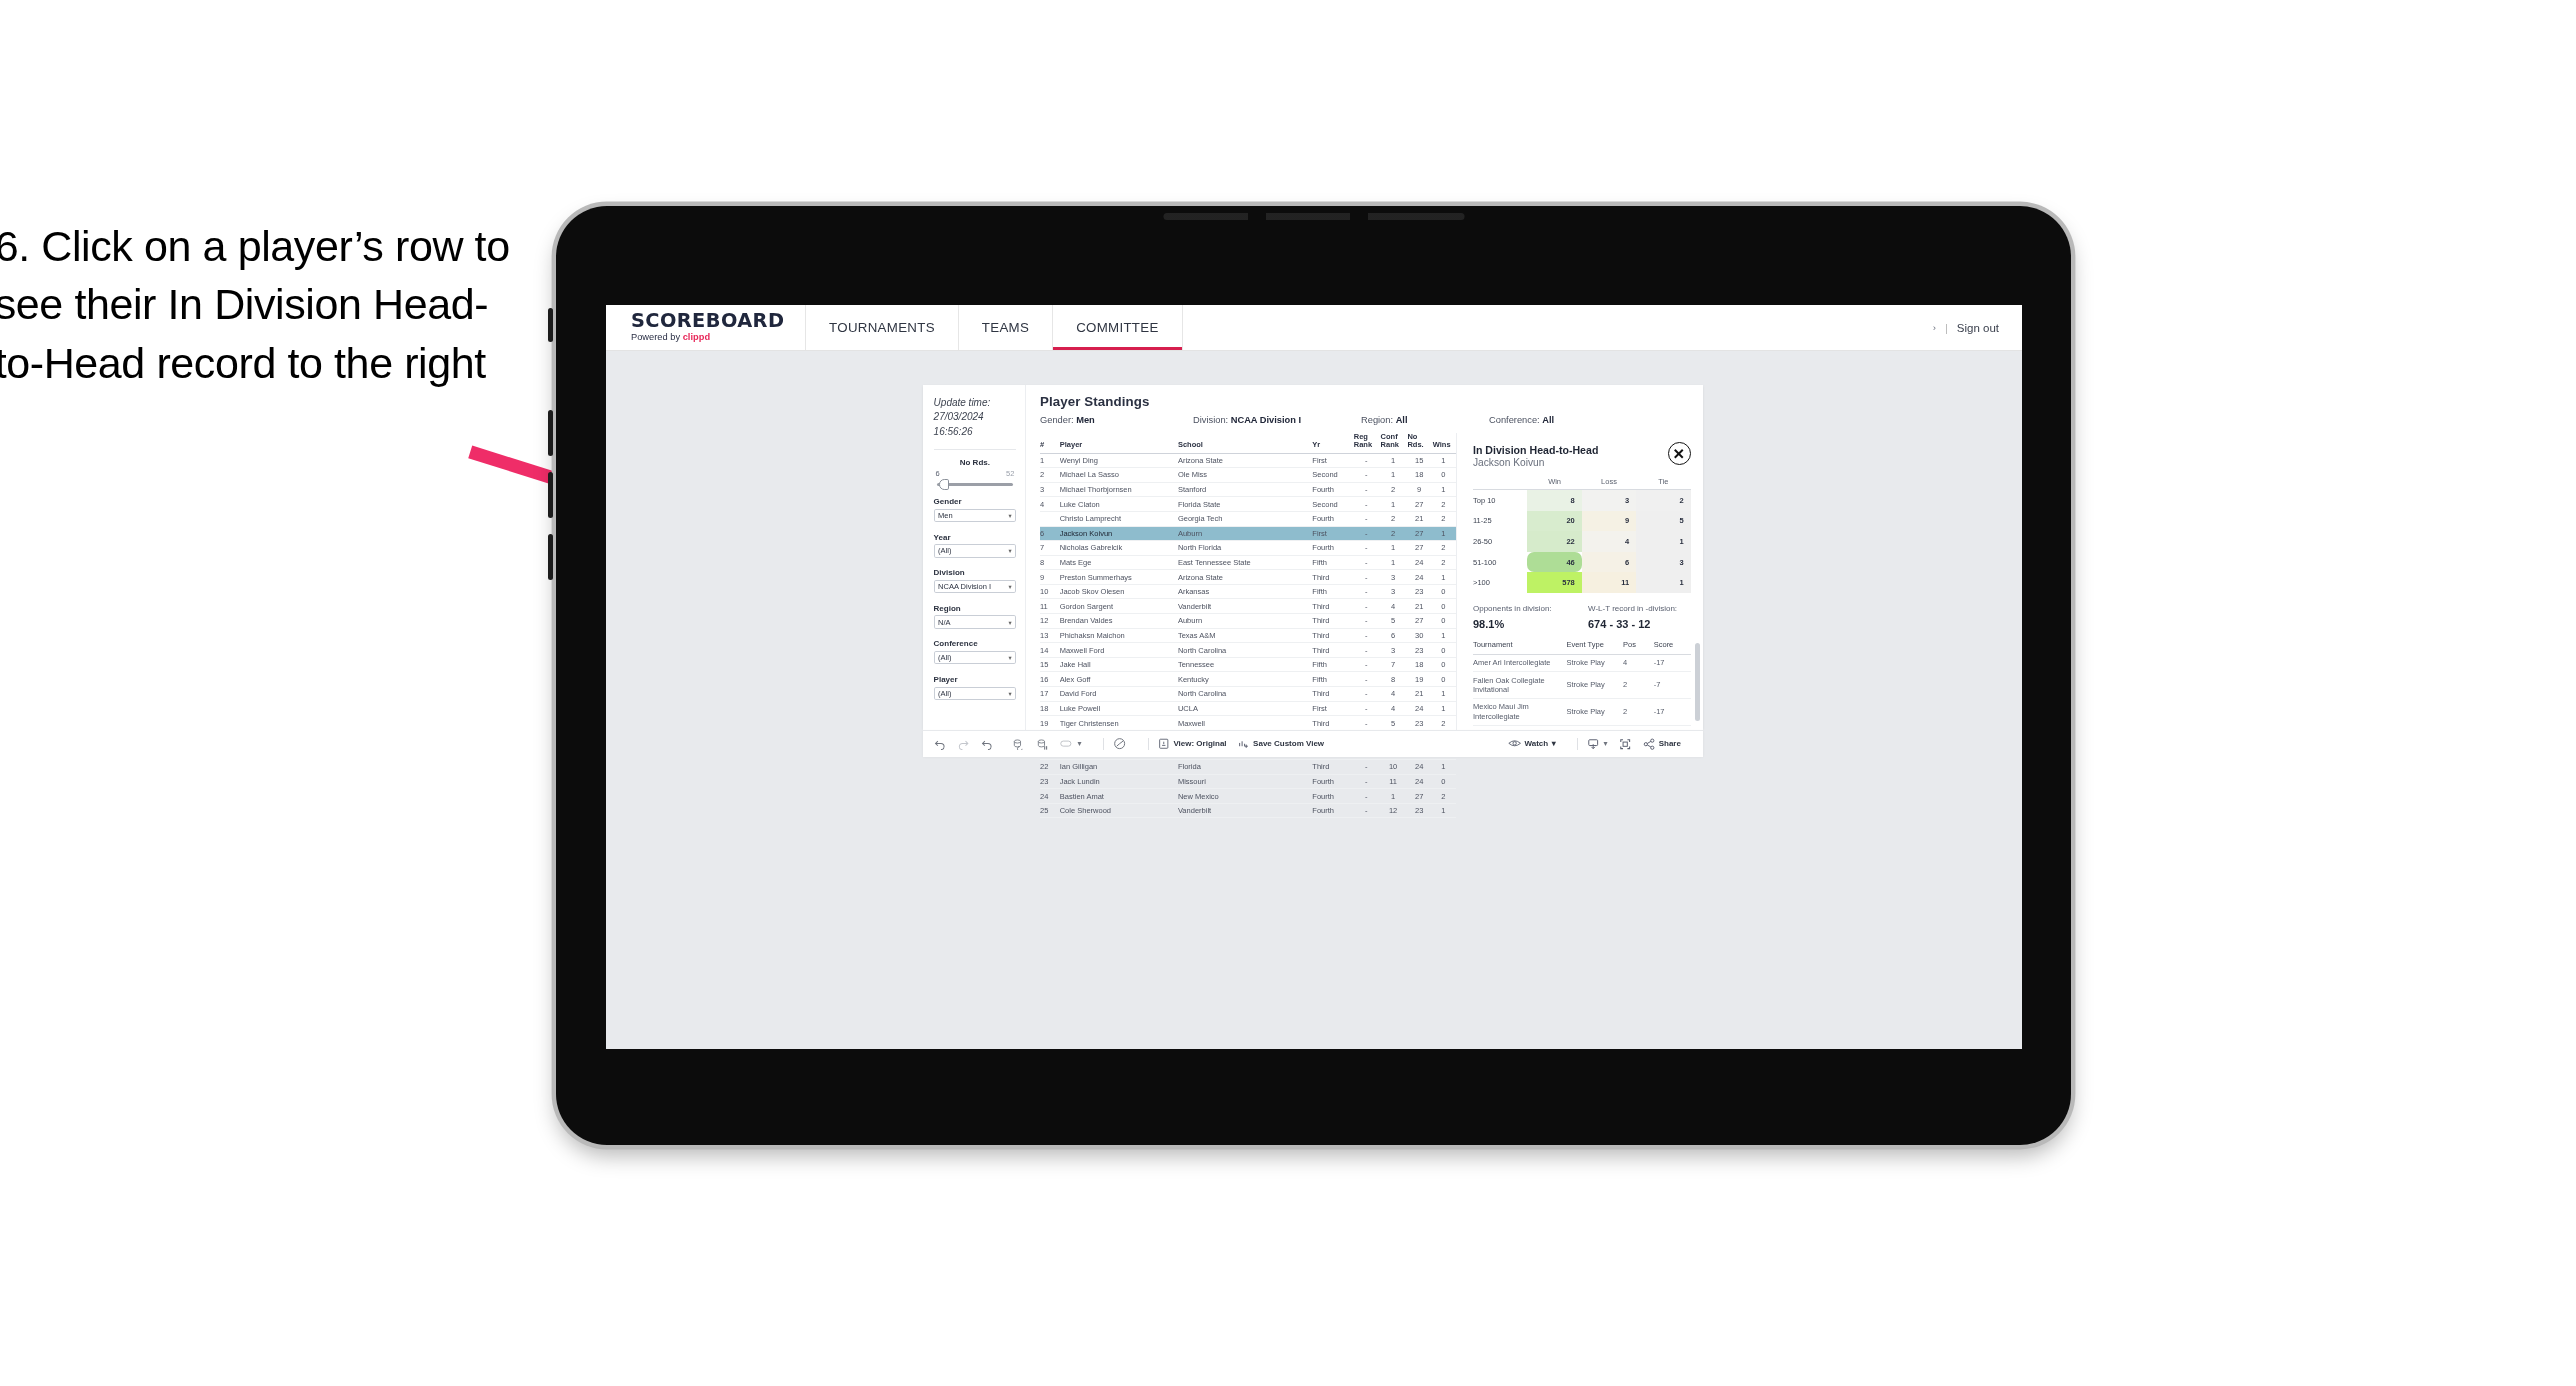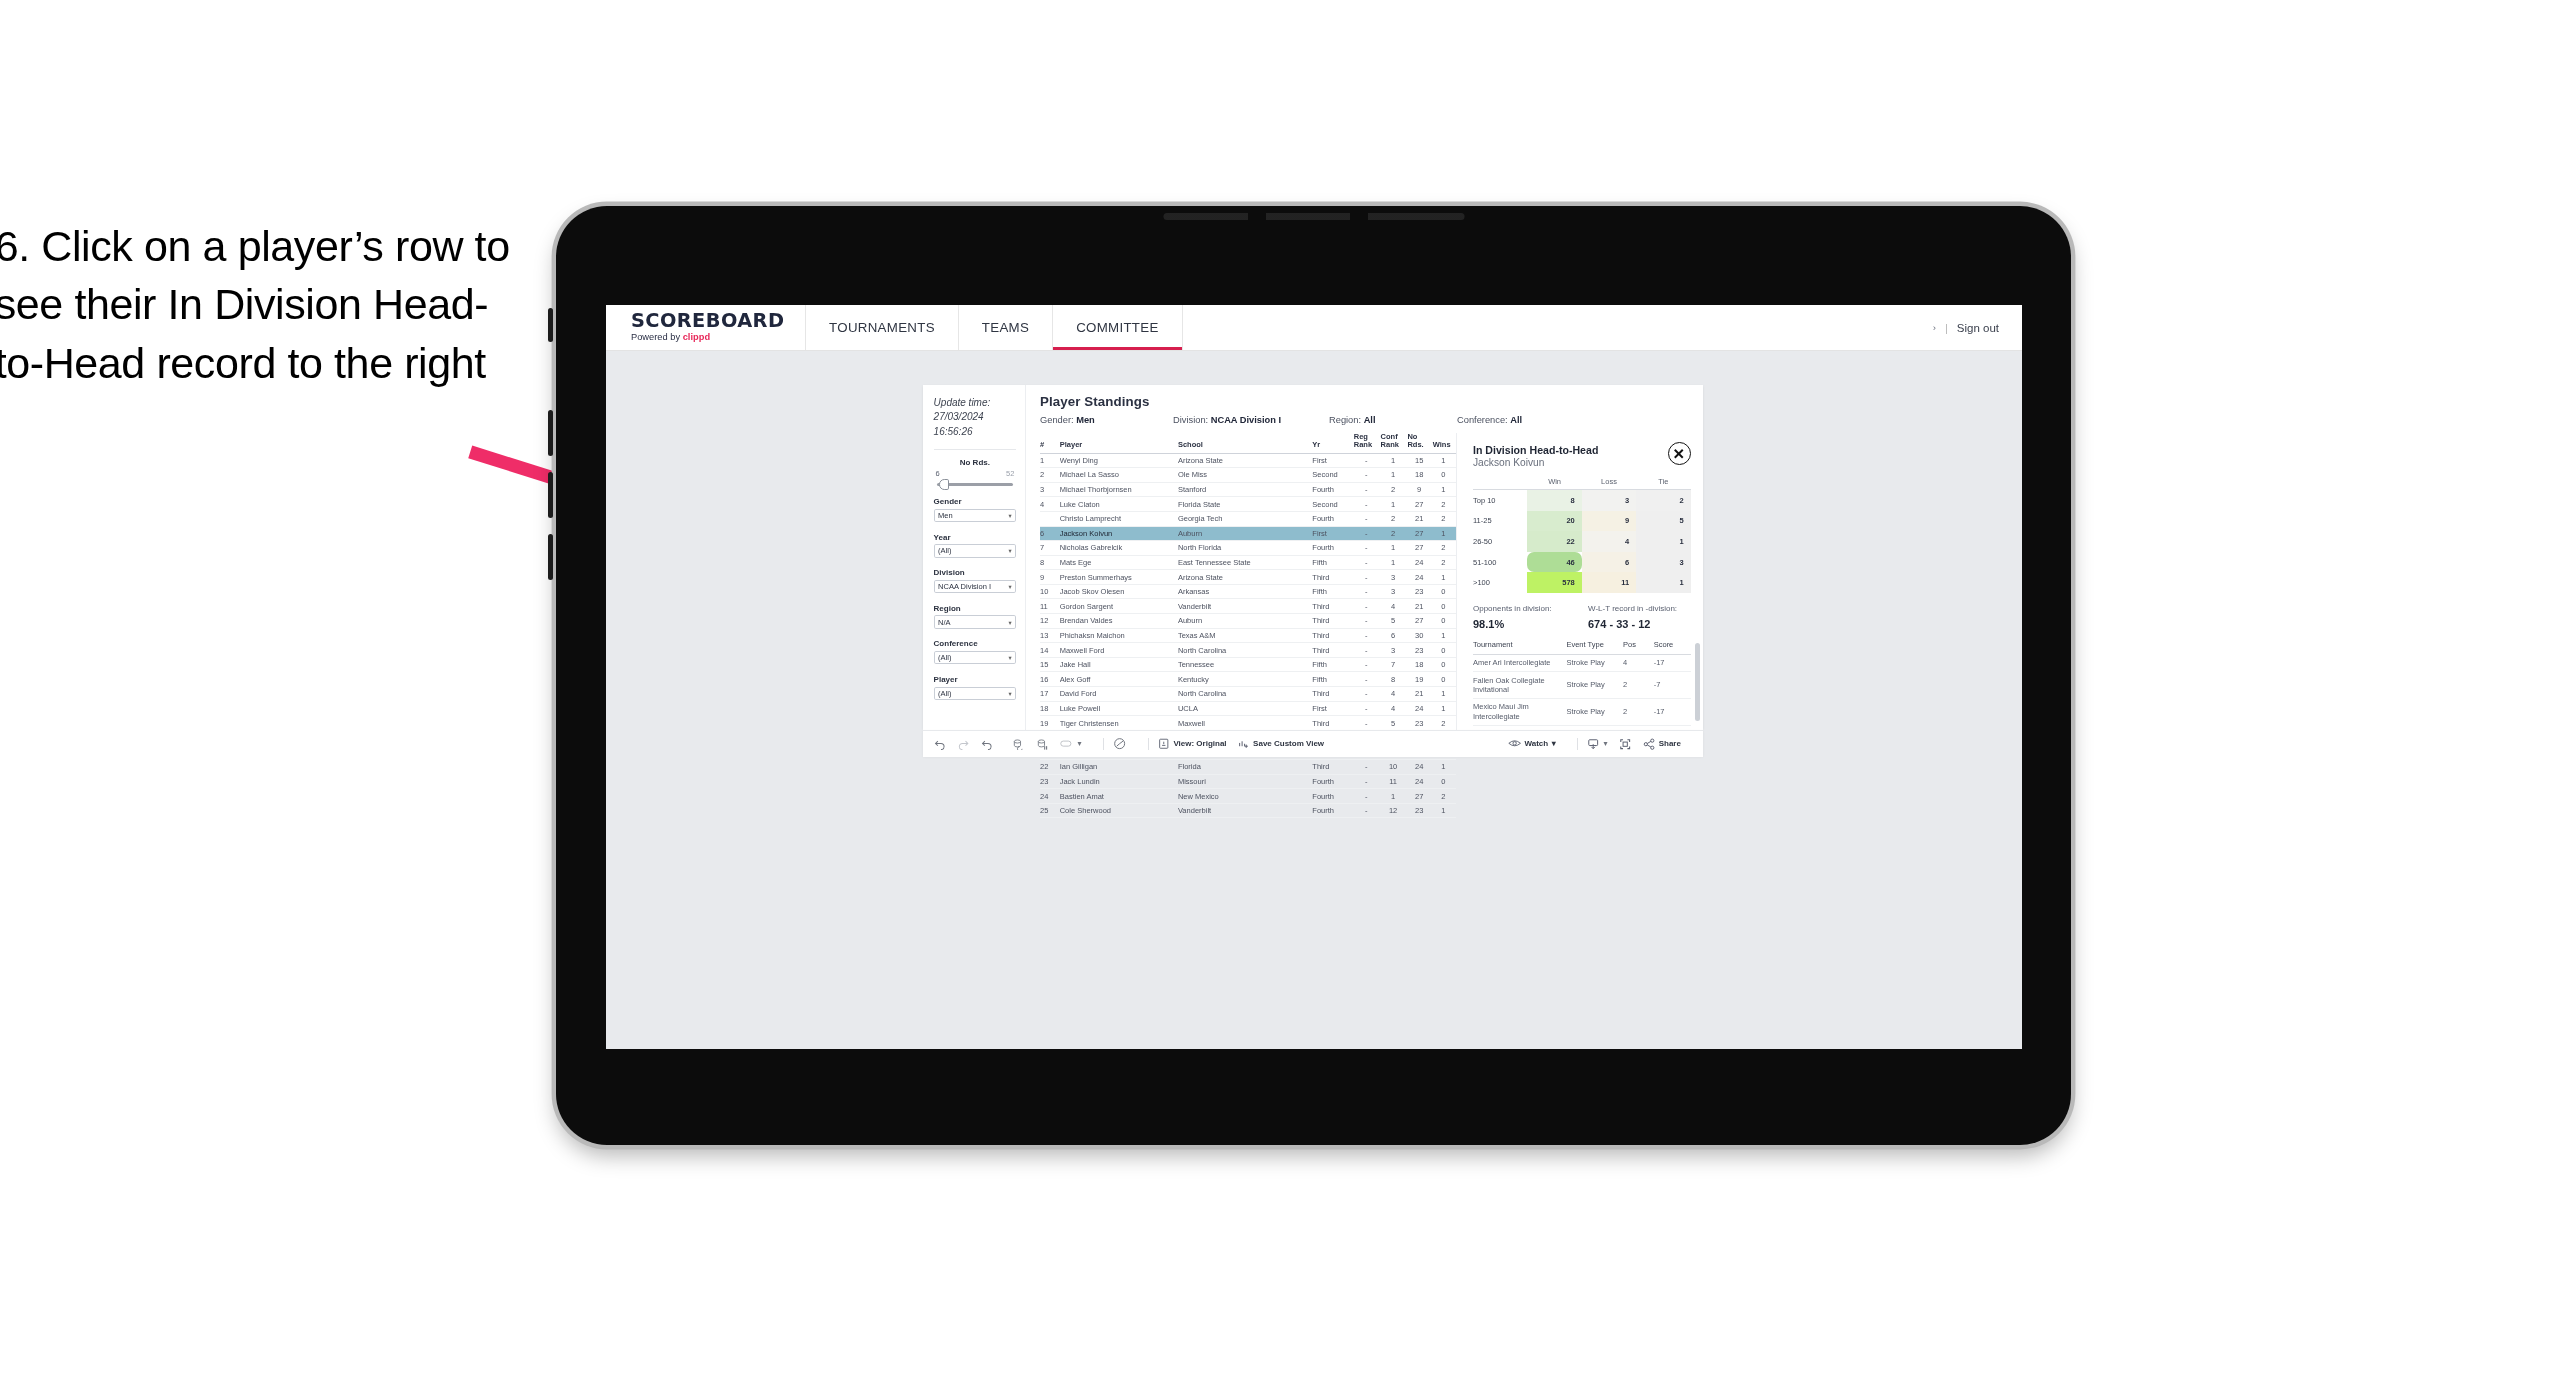--- a/index.html
+++ b/index.html
@@ -128,21 +128,21 @@
   .slider-knob { position: absolute; left: 1.8px; top: -3.5px; width: 9.7px; height: 10.6px; background: #fff;
     border: 1.3px solid #8a9099; border-radius: 5.3px 1.8px 1.8px 5.3px; }
 
   
   .standings { flex: 1; min-width: 0; display: flex; flex-direction: column; padding: 8.9px 0 0 14px; }
   .viz-title { font-size: 13.3px; font-weight: 700; color: #2b3142; letter-spacing: 0.1px; }
   .viz-sub { display: flex; font-size: 9.3px; color: #4b5160; margin: 6.2px 0 8px; padding-right: 8.9px; }
   .viz-sub span { white-space: nowrap; }
   .viz-sub b { color: #22283a; font-weight: 700; }
   .sub-gender { width: 133px; }
-  .sub-div { width: 156px; }
+  .sub-div { width: 168px; margin-left: 20px; }
   .sub-region { width: 128px; }
 
   .split { display: flex; flex: 1; min-height: 0; }
 
   
   .tablewrap { width: 416px; flex: 0 0 416px; display: flex; flex-direction: column; min-height: 0; }
   table.standings-table { border-collapse: collapse; width: 100%; table-layout: fixed; }
   table.standings-table th {
     font-size: 7.5px; font-weight: 700; color: #2b3142; text-align: left;
     vertical-align: bottom; padding: 0 1.8px 2.7px 0; border-bottom: 0.9px solid #cfd3da;

